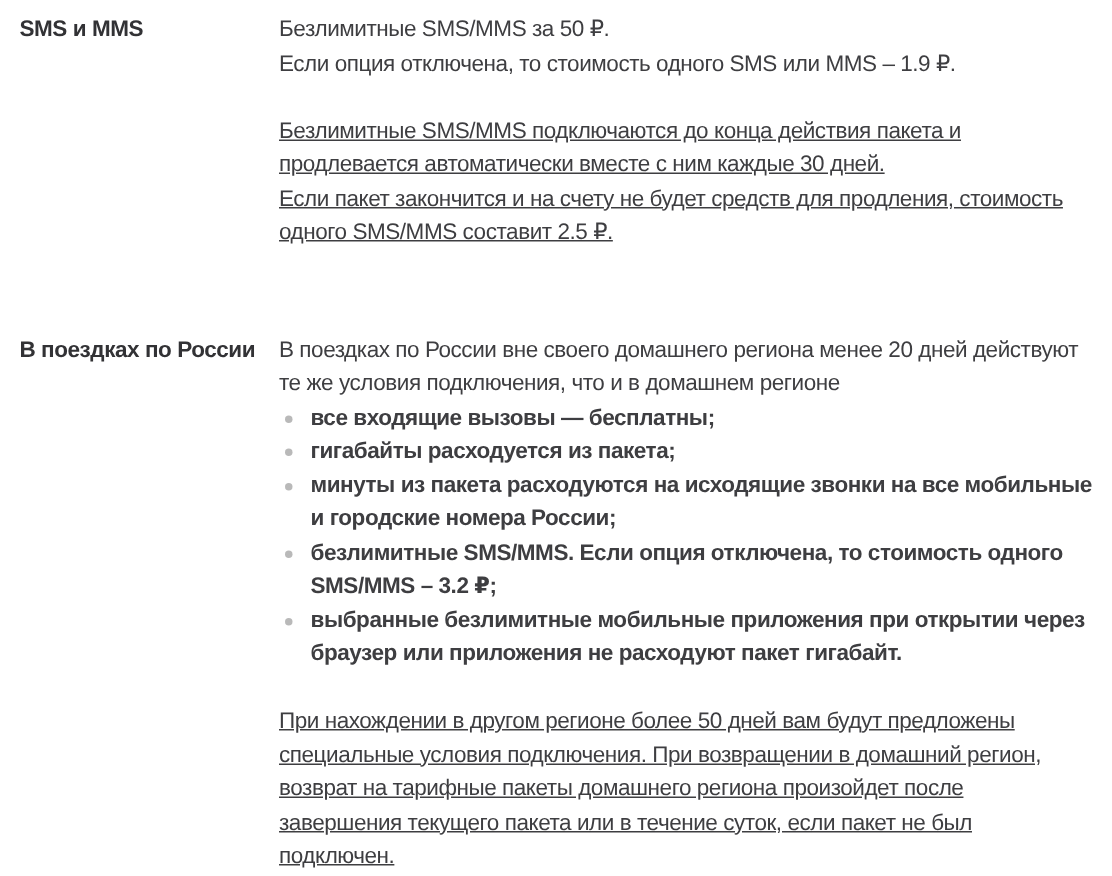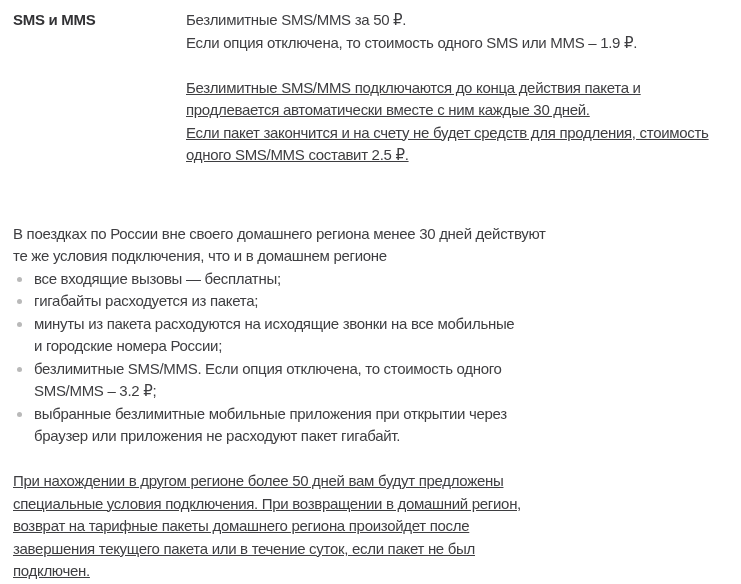--- a/index.html
+++ b/index.html
@@ -47,21 +47,21 @@
   .para {
     margin: 0;
     white-space: pre-line;
   }
   .para.spaced { margin-top: 22.5px; text-decoration: underline; }
   .bullets {
     list-style: none;
     margin: 0;
     padding: 0;
   }
-  .bullets li { display: flex; align-items: flex-start; }
+  .bullets li { display: flex; align-items: flex-start; font-weight: bold; }
   .dot {
     flex: 0 0 auto;
     width: 5px;
     height: 5px;
     border-radius: 50%;
     background: var(--color-bullet);
     margin: 9px 0 0 4px;
   }
   .li-text {
     display: block;
@@ -80,22 +80,23 @@
       <p class="para">Безлимитные SMS/MMS за 50 ₽.
 Если опция отключена, то стоимость одного SMS или MMS – 1.9 ₽.</p>
       <p class="para spaced">Безлимитные SMS/MMS подключаются до конца действия пакета и
 продлевается автоматически вместе с ним каждые 30 дней.
 Если пакет закончится и на счету не будет средств для продления, стоимость
 одного SMS/MMS составит 2.5 ₽.</p>
     </div>
   </section>
 
   <section class="row">
+    <h3 class="row-head">В поездках по России</h3>
     <div class="row-body">
-      <p class="para">В поездках по России вне своего домашнего региона менее 30 дней действуют
+      <p class="para">В поездках по России вне своего домашнего региона менее 20 дней действуют
 те же условия подключения, что и в домашнем регионе</p>
       <ul class="bullets">
         <li>
           <span class="dot"></span>
           <span class="li-text">все входящие вызовы — бесплатны;</span>
         </li>
         <li>
           <span class="dot"></span>
           <span class="li-text">гигабайты расходуется из пакета;</span>
         </li>

